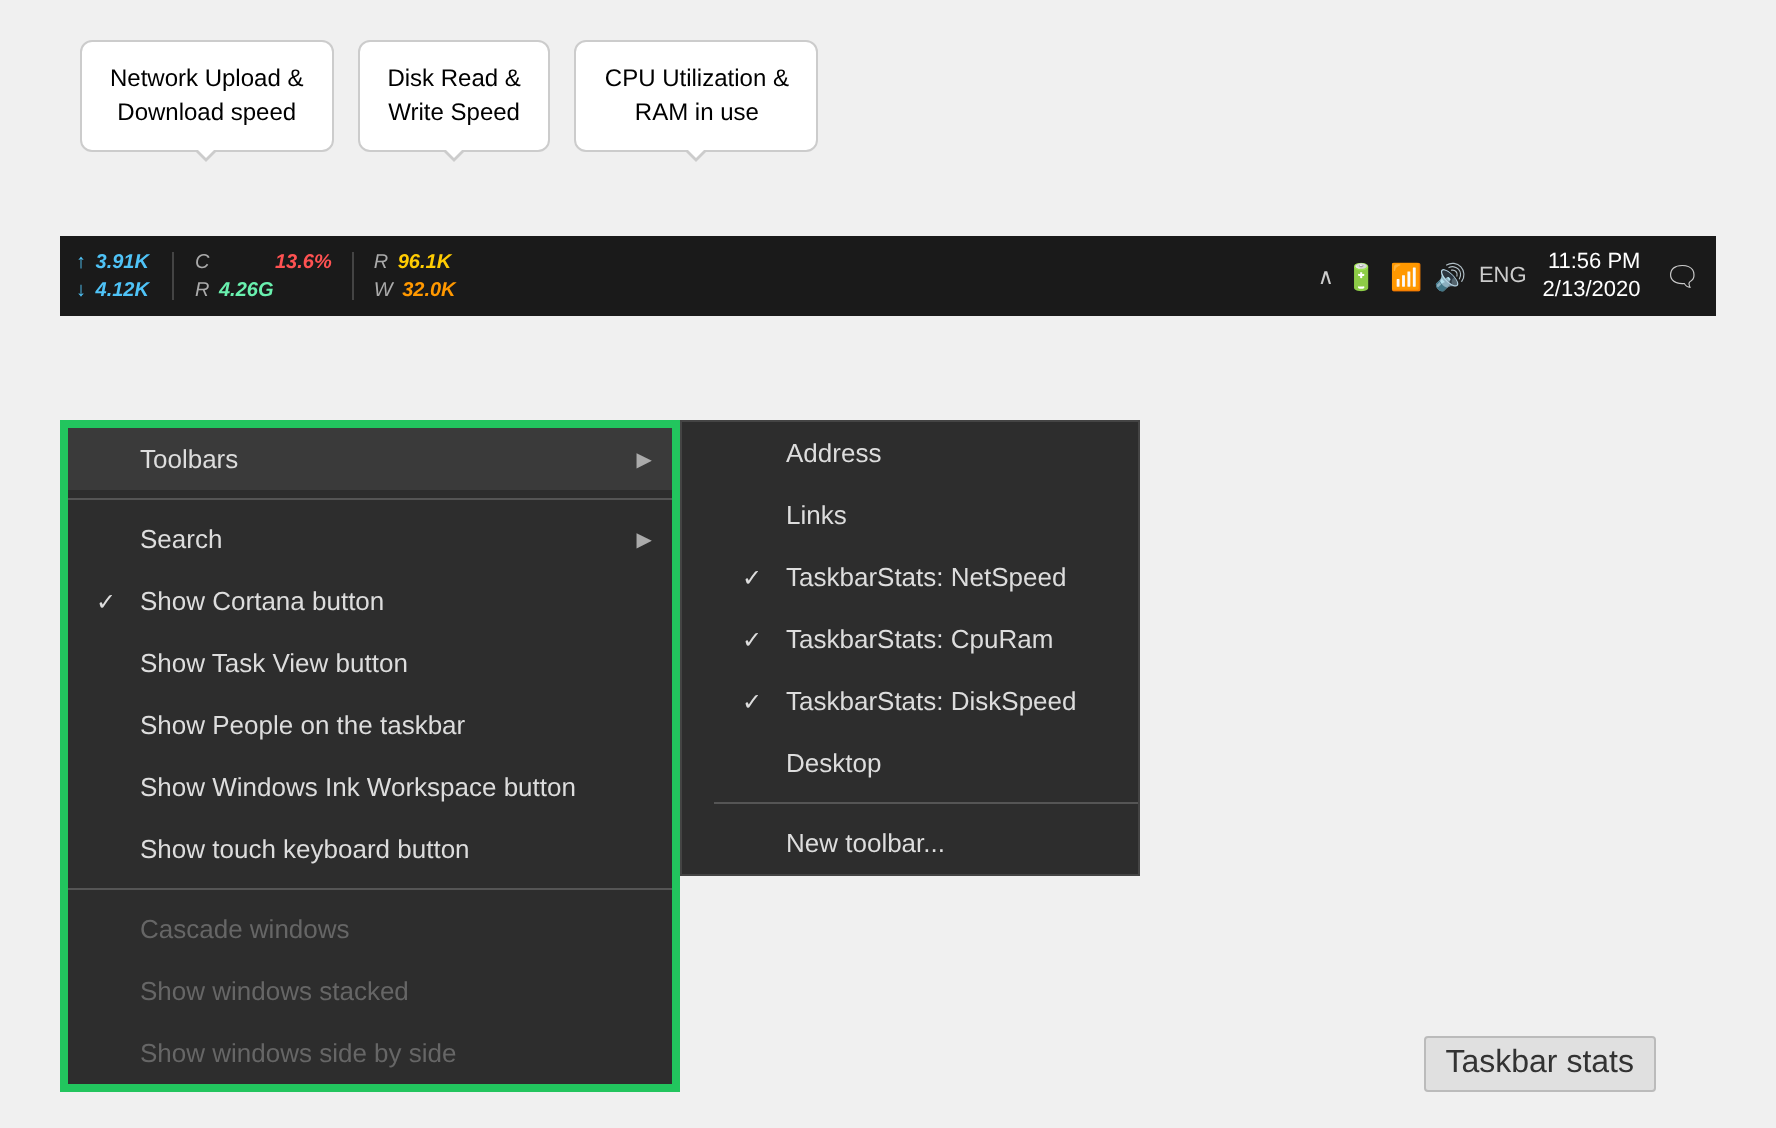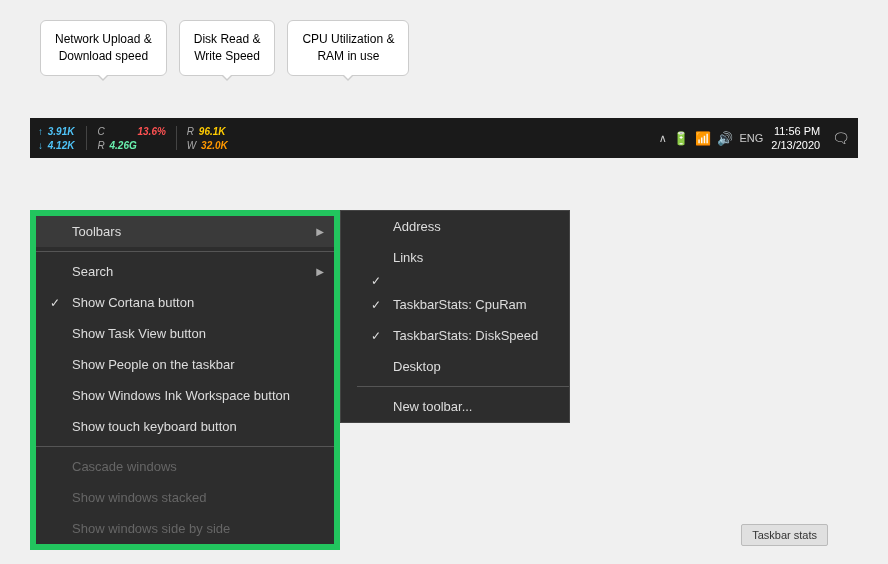--- a/index.html
+++ b/index.html
@@ -113,21 +113,21 @@
       margin: 0 4px;
     }
 
     
     .context-menu-left {
       position: absolute;
       top: 210px;
       left: 30px;
       width: 310px;
       background: #2d2d2d;
-      border: 6px solid #22c55e;
+      border: 4px solid #22c55e;
       font-size: 13px;
       color: #ddd;
     }
     .menu-item {
       padding: 8px 16px 8px 36px;
       cursor: pointer;
       position: relative;
       display: flex;
       align-items: center;
     }
@@ -177,21 +177,21 @@
     }
 
     
     .taskbar-stats-label {
       position: absolute;
       bottom: 18px;
       right: 60px;
       background: #e0e0e0;
       border: 1px solid #bbb;
       padding: 4px 10px;
-      font-size: 11px;
+      font-size: 16px;
       color: #333;
       border-radius: 2px;
     }
   </style>
 </head>
 <body>
 
 <div class="tooltips-area">
   <div class="tooltip-bubble">
     <span>Network Upload &amp;<br>Download speed</span>
@@ -310,20 +310,21 @@
   <div class="menu-item">
     <span>Address</span>
   </div>
 
   <div class="menu-item">
     <span>Links</span>
   </div>
 
   <div class="menu-item has-check">
     <span class="checkmark">✓</span>
+    <span>TaskbarStats: NetSpeed</span>
   </div>
 
   <div class="menu-item has-check">
     <span class="checkmark">✓</span>
     <span>TaskbarStats: CpuRam</span>
   </div>
 
   <div class="menu-item has-check">
     <span class="checkmark">✓</span>
     <span>TaskbarStats: DiskSpeed</span>

